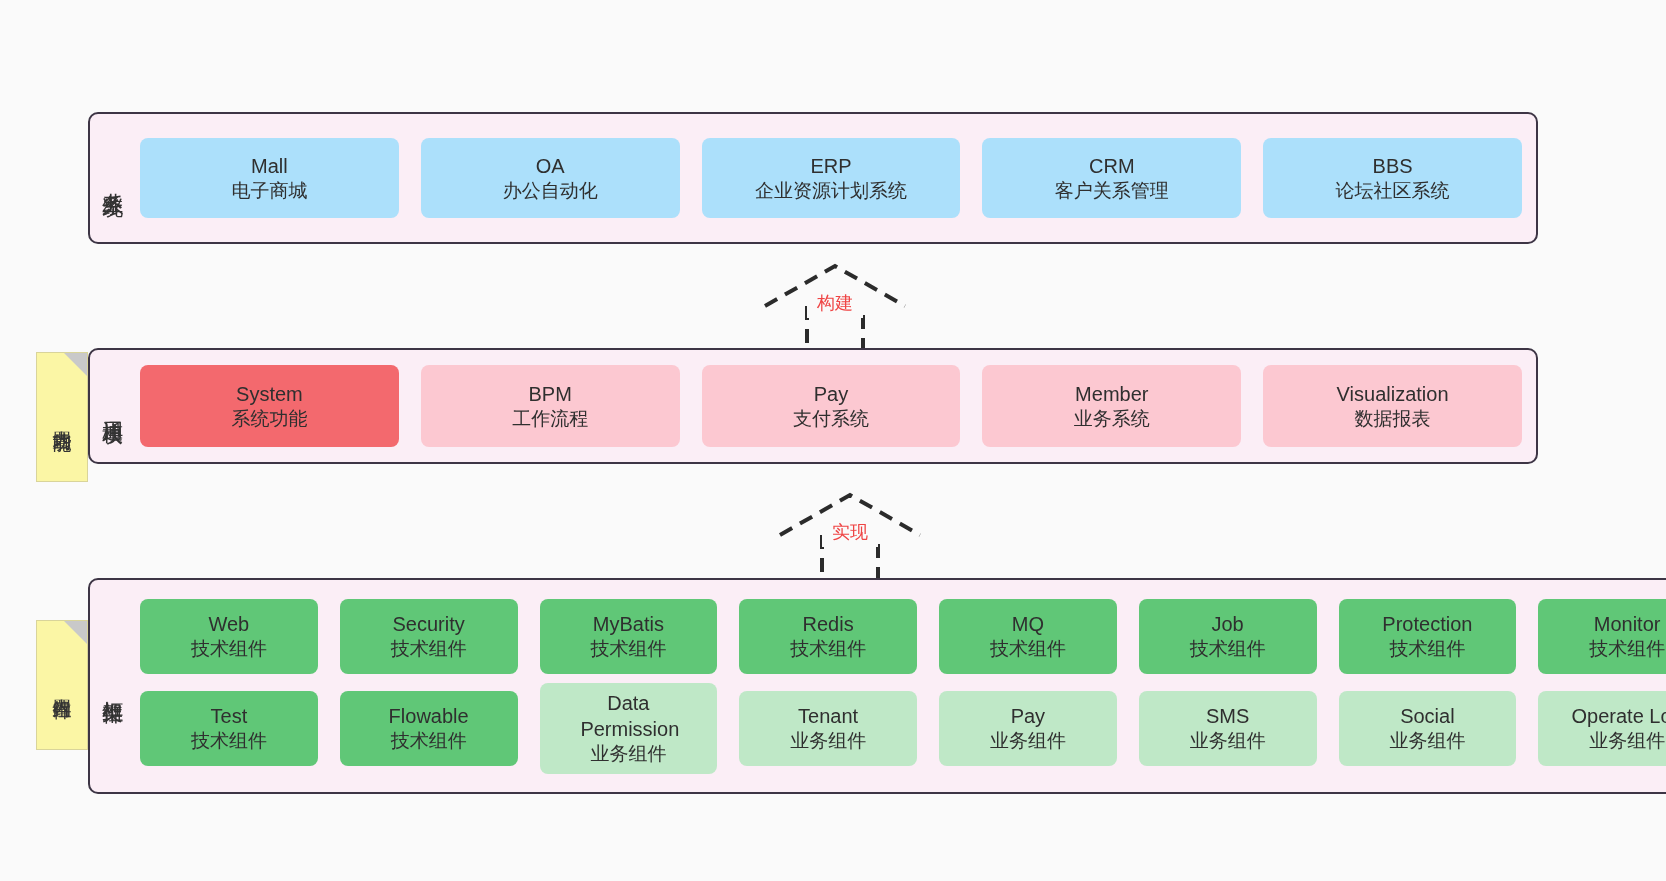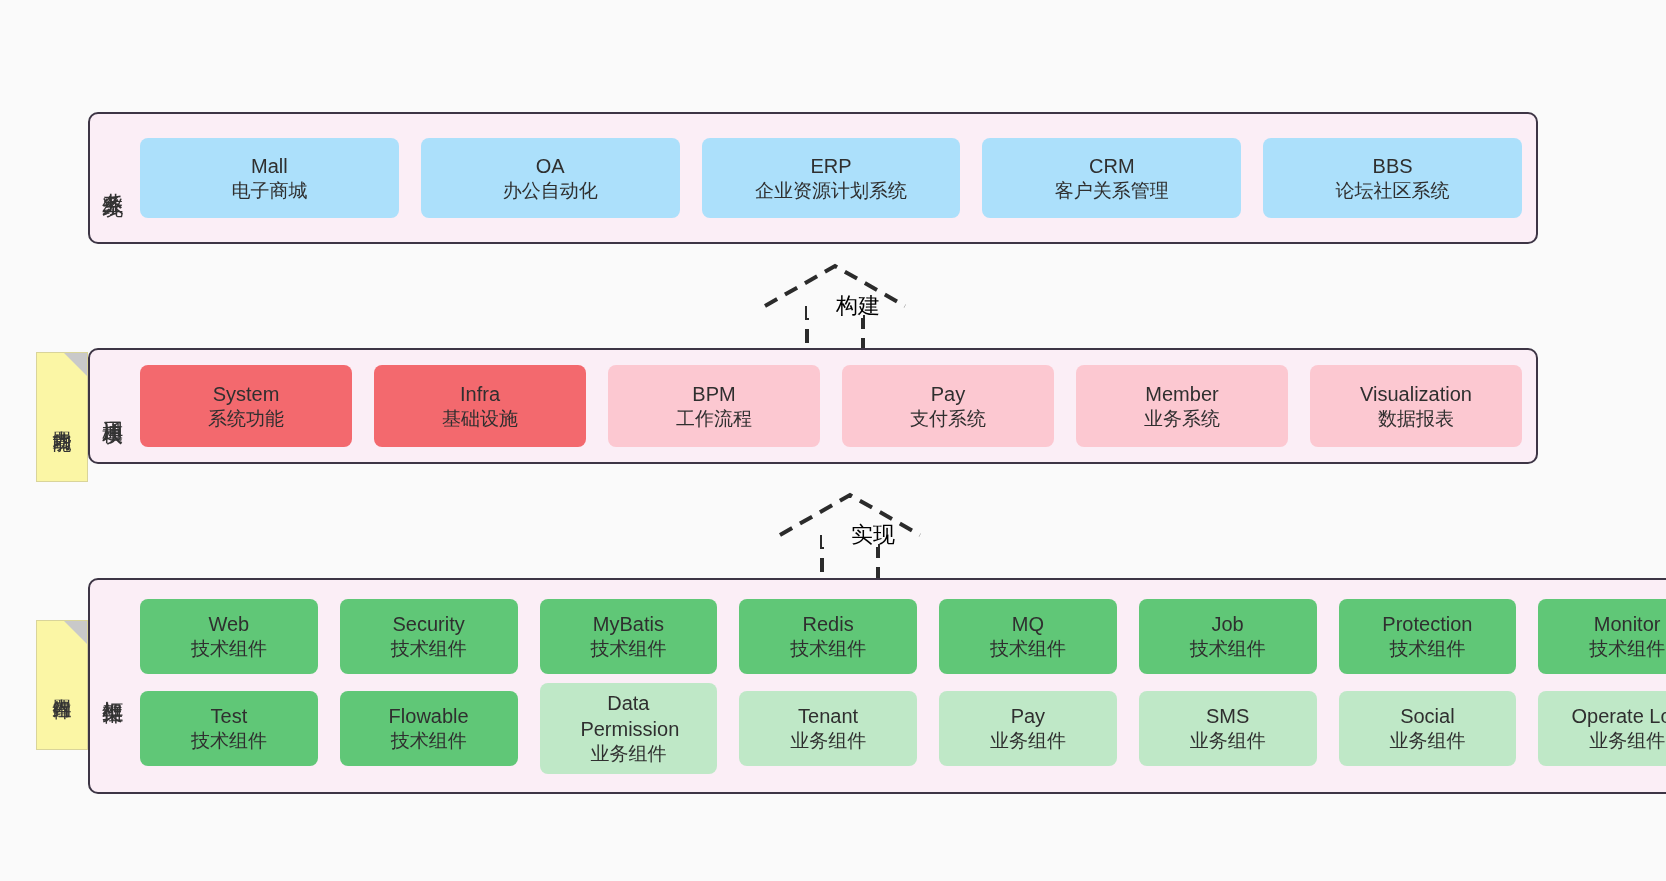--- a/index.html
+++ b/index.html
@@ -101,25 +101,24 @@
     top: 0; right: 0;
     width: 0; height: 0;
     border-top: 23px solid #c9c9c9;
     border-left: 23px solid transparent;
   }
 
   
   .connector { position: absolute; }
   .connector .lbl {
     position: absolute;
-    font-size: 22px;
-    color: #000000;
+    font-size: 18px;
+    color: #ef4444;
     background: transparent;
     white-space: nowrap;
-    margin-left: 19px;
   }
 </style>
 </head>
 <body>
 
 <div id="canvas">
 
   <div class="layer" style="left:88px; top:112px; width:1450px; height:132px;">
     <div class="layer-title">业务系统</div>
     <div class="layer-body">
@@ -161,24 +160,20 @@
     <span>内置功能</span>
   </div>
   <div class="layer" style="left:88px; top:348px; width:1450px; height:116px;">
     <div class="layer-title">通用模块</div>
     <div class="layer-body">
       <div class="row">
         <div class="card red h-mod">
           <span class="en">System</span>
           <span class="cn">系统功能</span>
         </div>
-        <div class="card red h-mod">
-          <span class="en">Infra</span>
-          <span class="cn">基础设施</span>
-        </div>
         <div class="card pink h-mod">
           <span class="en">BPM</span>
           <span class="cn">工作流程</span>
         </div>
         <div class="card pink h-mod">
           <span class="en">Pay</span>
           <span class="cn">支付系统</span>
         </div>
         <div class="card pink h-mod">
           <span class="en">Member</span>

